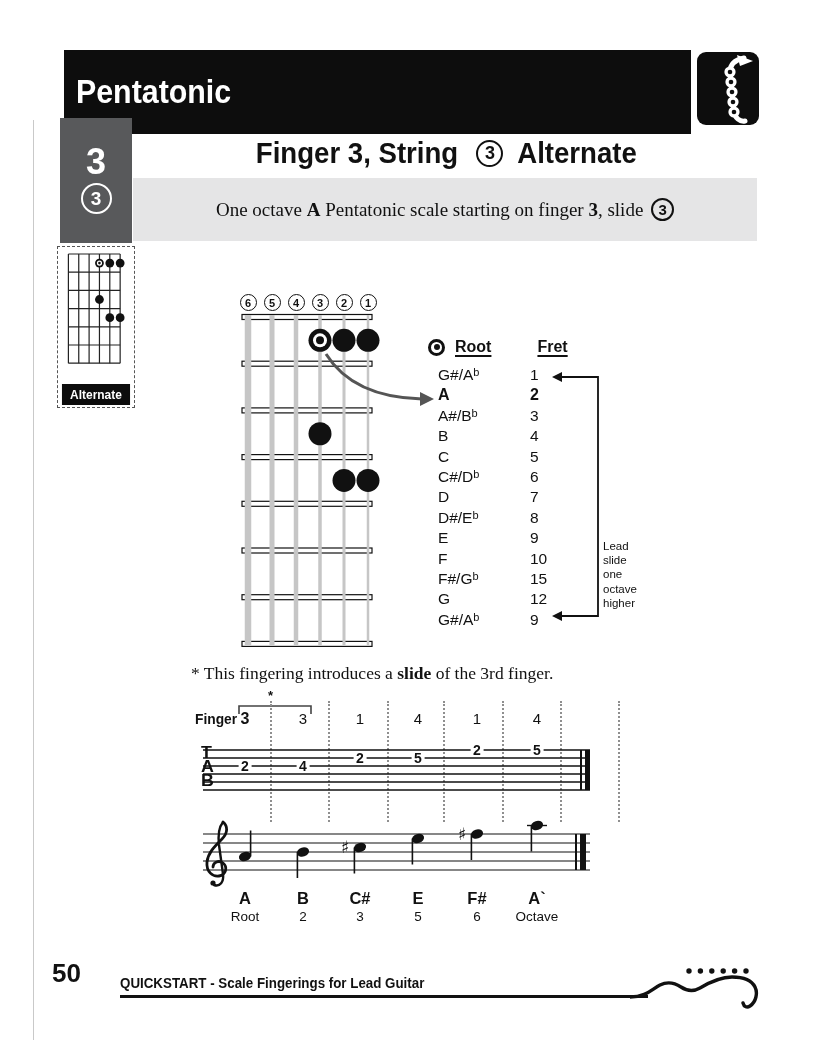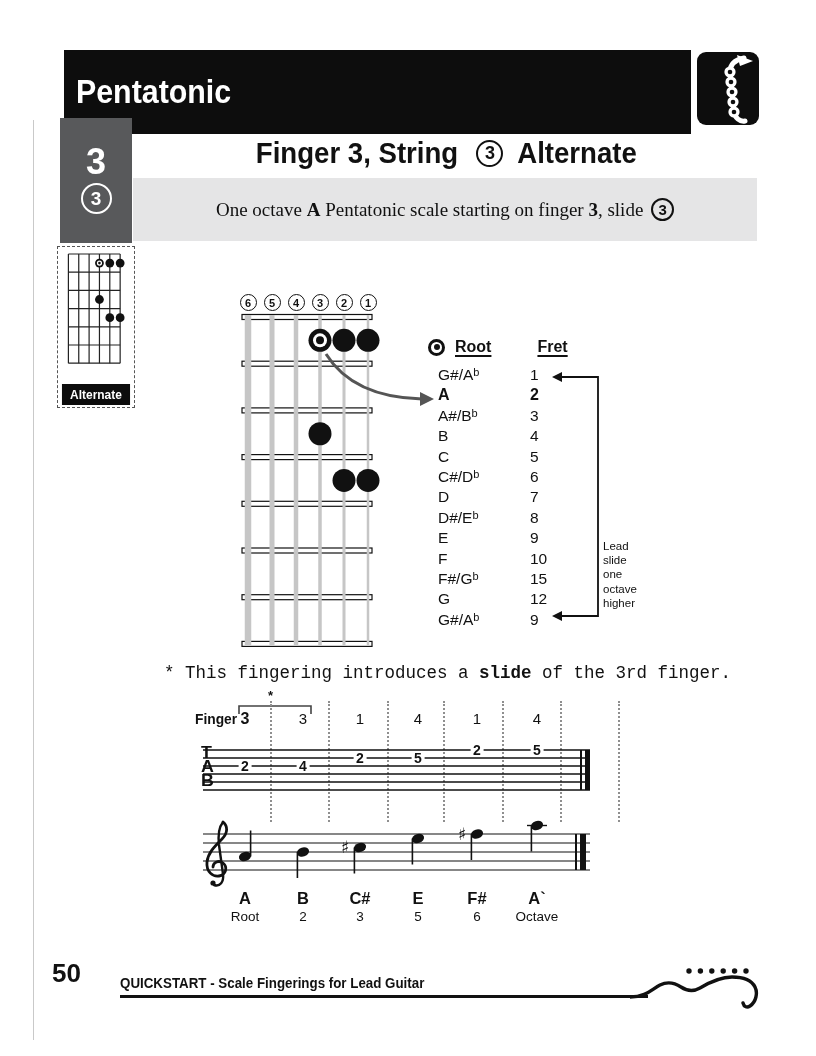--- a/index.html
+++ b/index.html
@@ -37,21 +37,21 @@
   .u{text-decoration:underline;text-decoration-thickness:2px;text-underline-offset:3px;}
   #note-rows{left:438px;top:365px;width:160px;}
   .trow{height:20.4px;display:flex;font-size:15.5px;line-height:20.4px;}
   .trow .note{width:92px;}
   .trow .fret{width:40px;}
   .trow.boldrow{font-weight:bold;font-size:16px;}
   .trow sup{font-size:11px;line-height:0;vertical-align:4px;}
   #octave-note{left:603px;top:539px;font-size:11.5px;line-height:14.2px;}
 
   
-  .slide-note{left:164px;top:663px;font-family:Liberation Mono, monospace;font-size:17.5px;}
+  .slide-note{left:191px;top:663px;font-family:Liberation Serif, serif;font-size:17.5px;}
   .slide-note span{white-space:pre;}
 
   
   .finger-label{left:195px;top:710px;font-size:15px;font-weight:800;}
   .fingernum{position:absolute;top:710px;transform:translateX(-50%);font-size:15px;}
   .fingernum.b{font-size:16px;}
   .bracket-star{left:266px;top:688px;font-size:13px;font-weight:bold;}
   .dotcol{position:absolute;top:701px;height:121px;width:0;border-left:2px dotted #8f8f8f;}
   .tabletter{position:absolute;left:201px;font-size:17px;font-weight:800;line-height:14px;transform:scaleX(1.05);transform-origin:left center;}
   .tabnum{position:absolute;transform:translate(-50%,-50%);font-size:14px;font-weight:bold;background:#fff;padding:0 2.5px;line-height:14px;z-index:5;}

